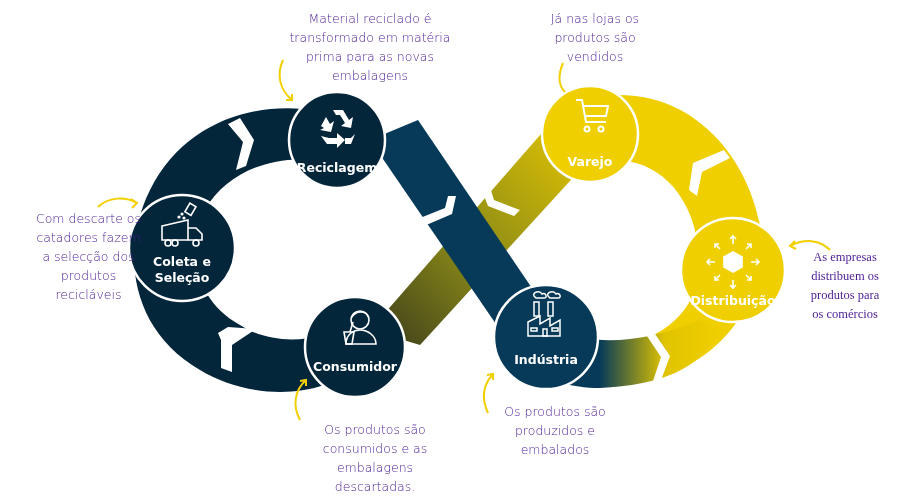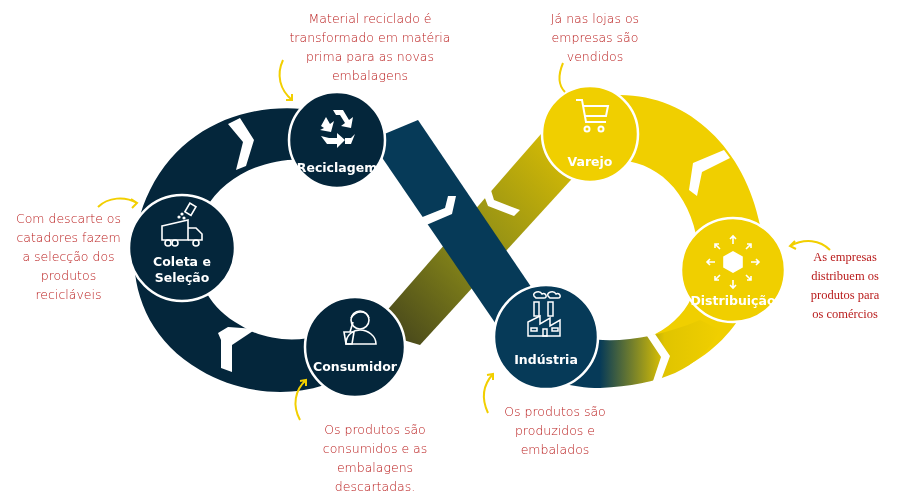--- a/index.html
+++ b/index.html
@@ -1,19 +1,19 @@
 <!DOCTYPE html>
 <html><head>
 <meta charset="utf-8">
 <style>
   html, body { margin:0; padding:0; background:#ffffff; }
   body { width:899px; height:504px; position:relative; overflow:hidden;
          font-family:"DejaVu Sans", sans-serif; }
   #stage { position:absolute; left:0; top:0; width:899px; height:504px; }
-  .caption { position:absolute; text-align:center; color:#b91c1c;
+  .caption { position:absolute; text-align:center; color:#4c1d95;
              font-family:"DejaVu Sans", sans-serif; font-size:12.5px; line-height:19px;
              font-weight:300; white-space:pre-line; }
   .node-label { font-family:"DejaVu Sans", sans-serif; font-weight:bold; fill:#ffffff; font-size:12.5px; }
 </style>
 </head>
 <body>
 
 <svg id="stage" width="899" height="504" viewBox="0 0 899 504" xmlns="http://www.w3.org/2000/svg">
   <defs>
     <linearGradient id="gradYellowBand" x1="0" y1="1" x2="1" y2="0">
@@ -153,23 +153,23 @@
     <path d="M 300 420 C 292 405, 295 390, 306 380 M 300 381 L 306 380 L 306 386"></path>
     <path d="M 488 413 C 481 398, 483 385, 493 374 M 487 375 L 493 374 L 493 380"></path>
   </g>
 </svg>
 
 <div class="caption" style="left:265px; top:9px; width:210px;">Material reciclado é
 transformado em matéria
 prima para as novas
 embalagens</div>
 <div class="caption" style="left:530px; top:9px; width:130px;">Já nas lojas os
-empresas são
+produtos são
 vendidos</div>
-<div class="caption" style="left:6px; top:209px; width:125px;">Com descarte os
+<div class="caption" style="left:26px; top:209px; width:125px;">Com descarte os
 catadores fazem
 a selecção dos
 produtos
 recicláveis</div>
 <div class="caption" style="left:790px; top:248px; width:110px;font-family:Liberation Serif, serif;">As empresas
 distribuem os
 produtos para
 os comércios</div>
 <div class="caption" style="left:300px; top:420px; width:150px;">Os produtos são
 consumidos e as

